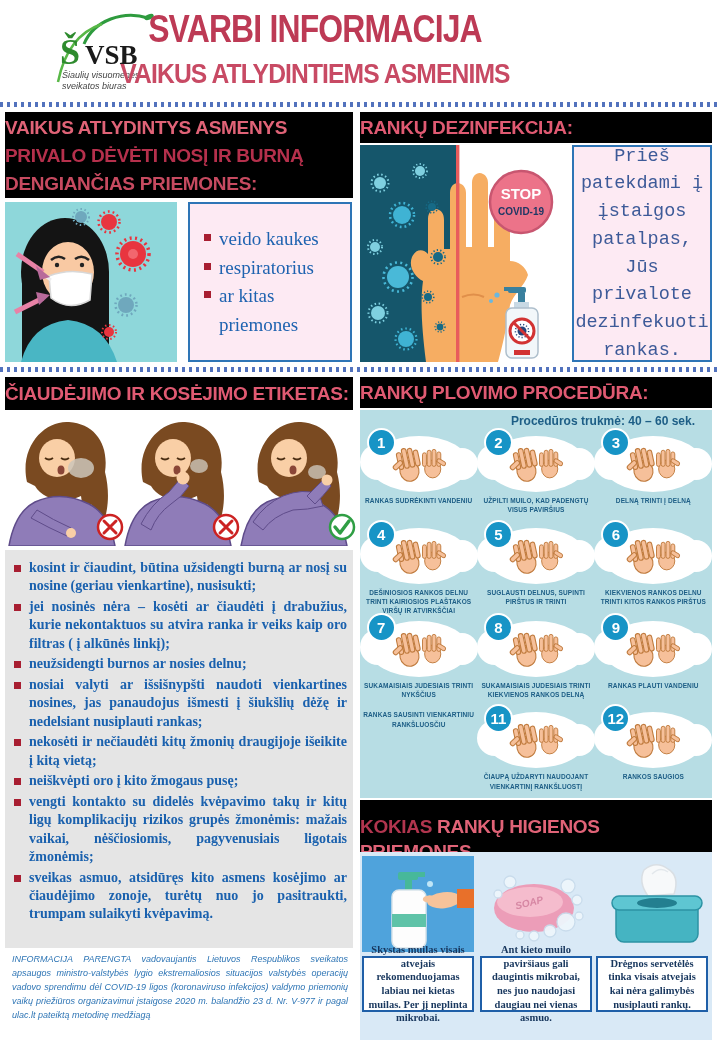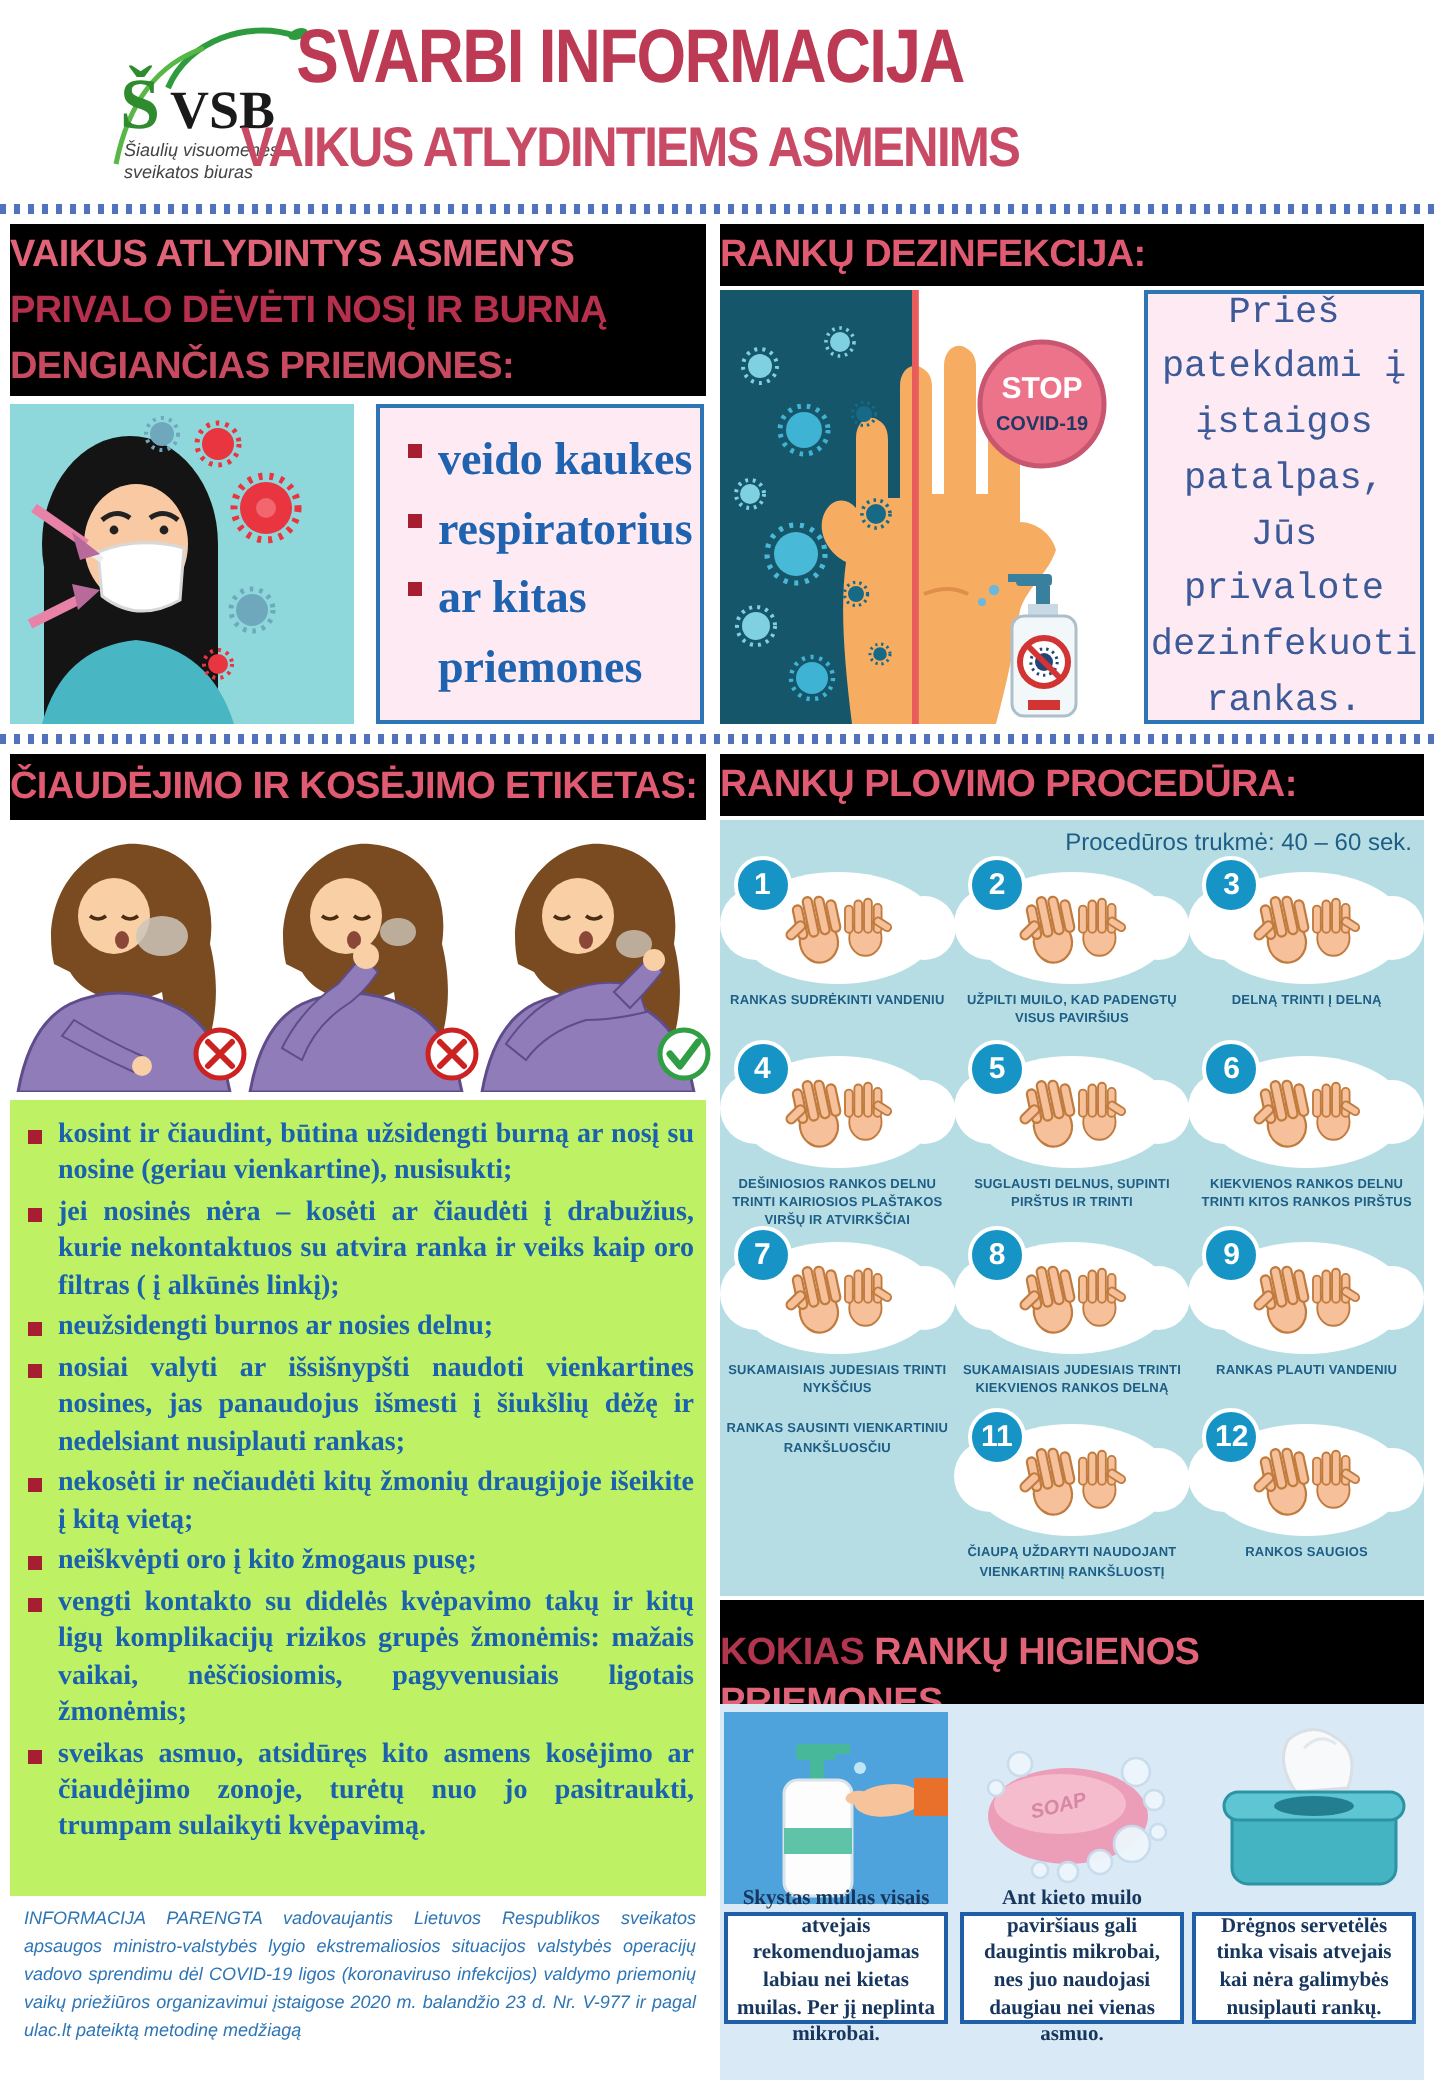--- a/index.html
+++ b/index.html
@@ -30,44 +30,44 @@
   #wash-title{left:360px;top:377px;width:352px;height:31px;font-size:19px;line-height:31px}
   #prod-title{left:360px;top:800px;width:352px;height:64px;font-size:19px;line-height:25px;padding-top:14px;box-sizing:border-box}
   #prod-title .pt-dark{color:#b1354e}
   #prod-title .pt-light{color:#e06377}
 
   
   #mask-illo{position:absolute;left:5px;top:202px;width:172px;height:160px}
   #mask-box{position:absolute;left:188px;top:202px;width:164px;height:160px;background:#fdeaf3;border:2px solid #2e75b6;
     box-sizing:border-box;display:flex;align-items:center}
   #mask-box ul{margin:0;padding:0 0 0 14px;list-style:none}
-  #mask-box li{font-family:"Liberation Serif",serif;font-weight:bold;color:#1f63b0;font-size:23px;line-height:1.5;
+  #mask-box li{font-family:"Liberation Serif",serif;font-weight:normal;color:#1f63b0;font-size:19px;line-height:1.5;
     position:relative;padding-left:15px}
   #mask-box li::before{content:"";position:absolute;left:0;top:9px;width:7px;height:7px;background:#a81e31}
 
   
   #dis-illo{position:absolute;left:360px;top:145px;width:206px;height:217px}
   #dis-box{position:absolute;left:572px;top:145px;width:140px;height:217px;background:#fdeaf3;border:2px solid #2e75b6;
     box-sizing:border-box;display:flex;align-items:center;justify-content:center;text-align:center;
     font-family:Liberation Mono, monospace;font-size:18.5px;color:#3d5a98;line-height:1.5;padding:20px}
 
   
   #sneeze-row{position:absolute;left:5px;top:412px;width:348px;height:134px;display:flex}
   .sneeze-fig{width:116px;height:134px;position:relative}
   .mark{position:absolute;width:30px;height:30px;bottom:4px;right:-4px;z-index:3}
-  #rules-panel{position:absolute;left:5px;top:550px;width:348px;height:398px;background:#bef264;
+  #rules-panel{position:absolute;left:5px;top:550px;width:348px;height:398px;background:#e5e5e5;
     padding:9px 6px 4px 8px;box-sizing:border-box}
   #rules-panel ul{margin:0;padding:0;list-style:none}
   .rule{font-family:"Liberation Serif",serif;font-weight:bold;color:#1a61ae;font-size:14px;line-height:1.32;
     margin-bottom:2px;position:relative;padding-left:16px;text-align:justify}
   .rule::before{content:"";position:absolute;left:1px;top:6px;width:7px;height:7px;background:#a81e31}
 
   
   #wash{position:absolute;left:360px;top:410px;width:352px;height:388px;background:#b7dde4}
-  #wash-duration{position:absolute;top:4px;right:6px;font-size:12px;font-weight:normal;color:#1d5e86}
+  #wash-duration{position:absolute;top:4px;right:17px;font-size:12px;font-weight:bold;color:#1d5e86}
   .wash-grid{position:absolute;top:20px;left:0;width:352px;height:368px;display:grid;
     grid-template-columns:repeat(3,1fr);grid-template-rows:repeat(4,1fr)}
   .wstep{position:relative;display:flex;flex-direction:column;align-items:center}
   .cloud{position:relative;width:100px;height:56px;background:#fff;border-radius:50%;margin-top:6px}
   .cloud::before{content:"";position:absolute;left:-9px;top:8px;width:36px;height:36px;background:#fff;border-radius:50%}
   .cloud::after{content:"";position:absolute;right:-9px;top:12px;width:32px;height:32px;background:#fff;border-radius:50%}
   .wnum{position:absolute;left:-2px;top:-8px;width:25px;height:25px;background:#1794c6;border:2px solid #fff;
     border-radius:50%;color:#fff;font-weight:bold;font-size:15px;line-height:25px;text-align:center;z-index:2}
   .whands{position:absolute;left:15px;top:3px;width:70px;height:52px;z-index:1}
   .wcap{margin-top:4px;font-size:6.5px;font-weight:bold;color:#1d5e86;text-align:center;line-height:1.4;

